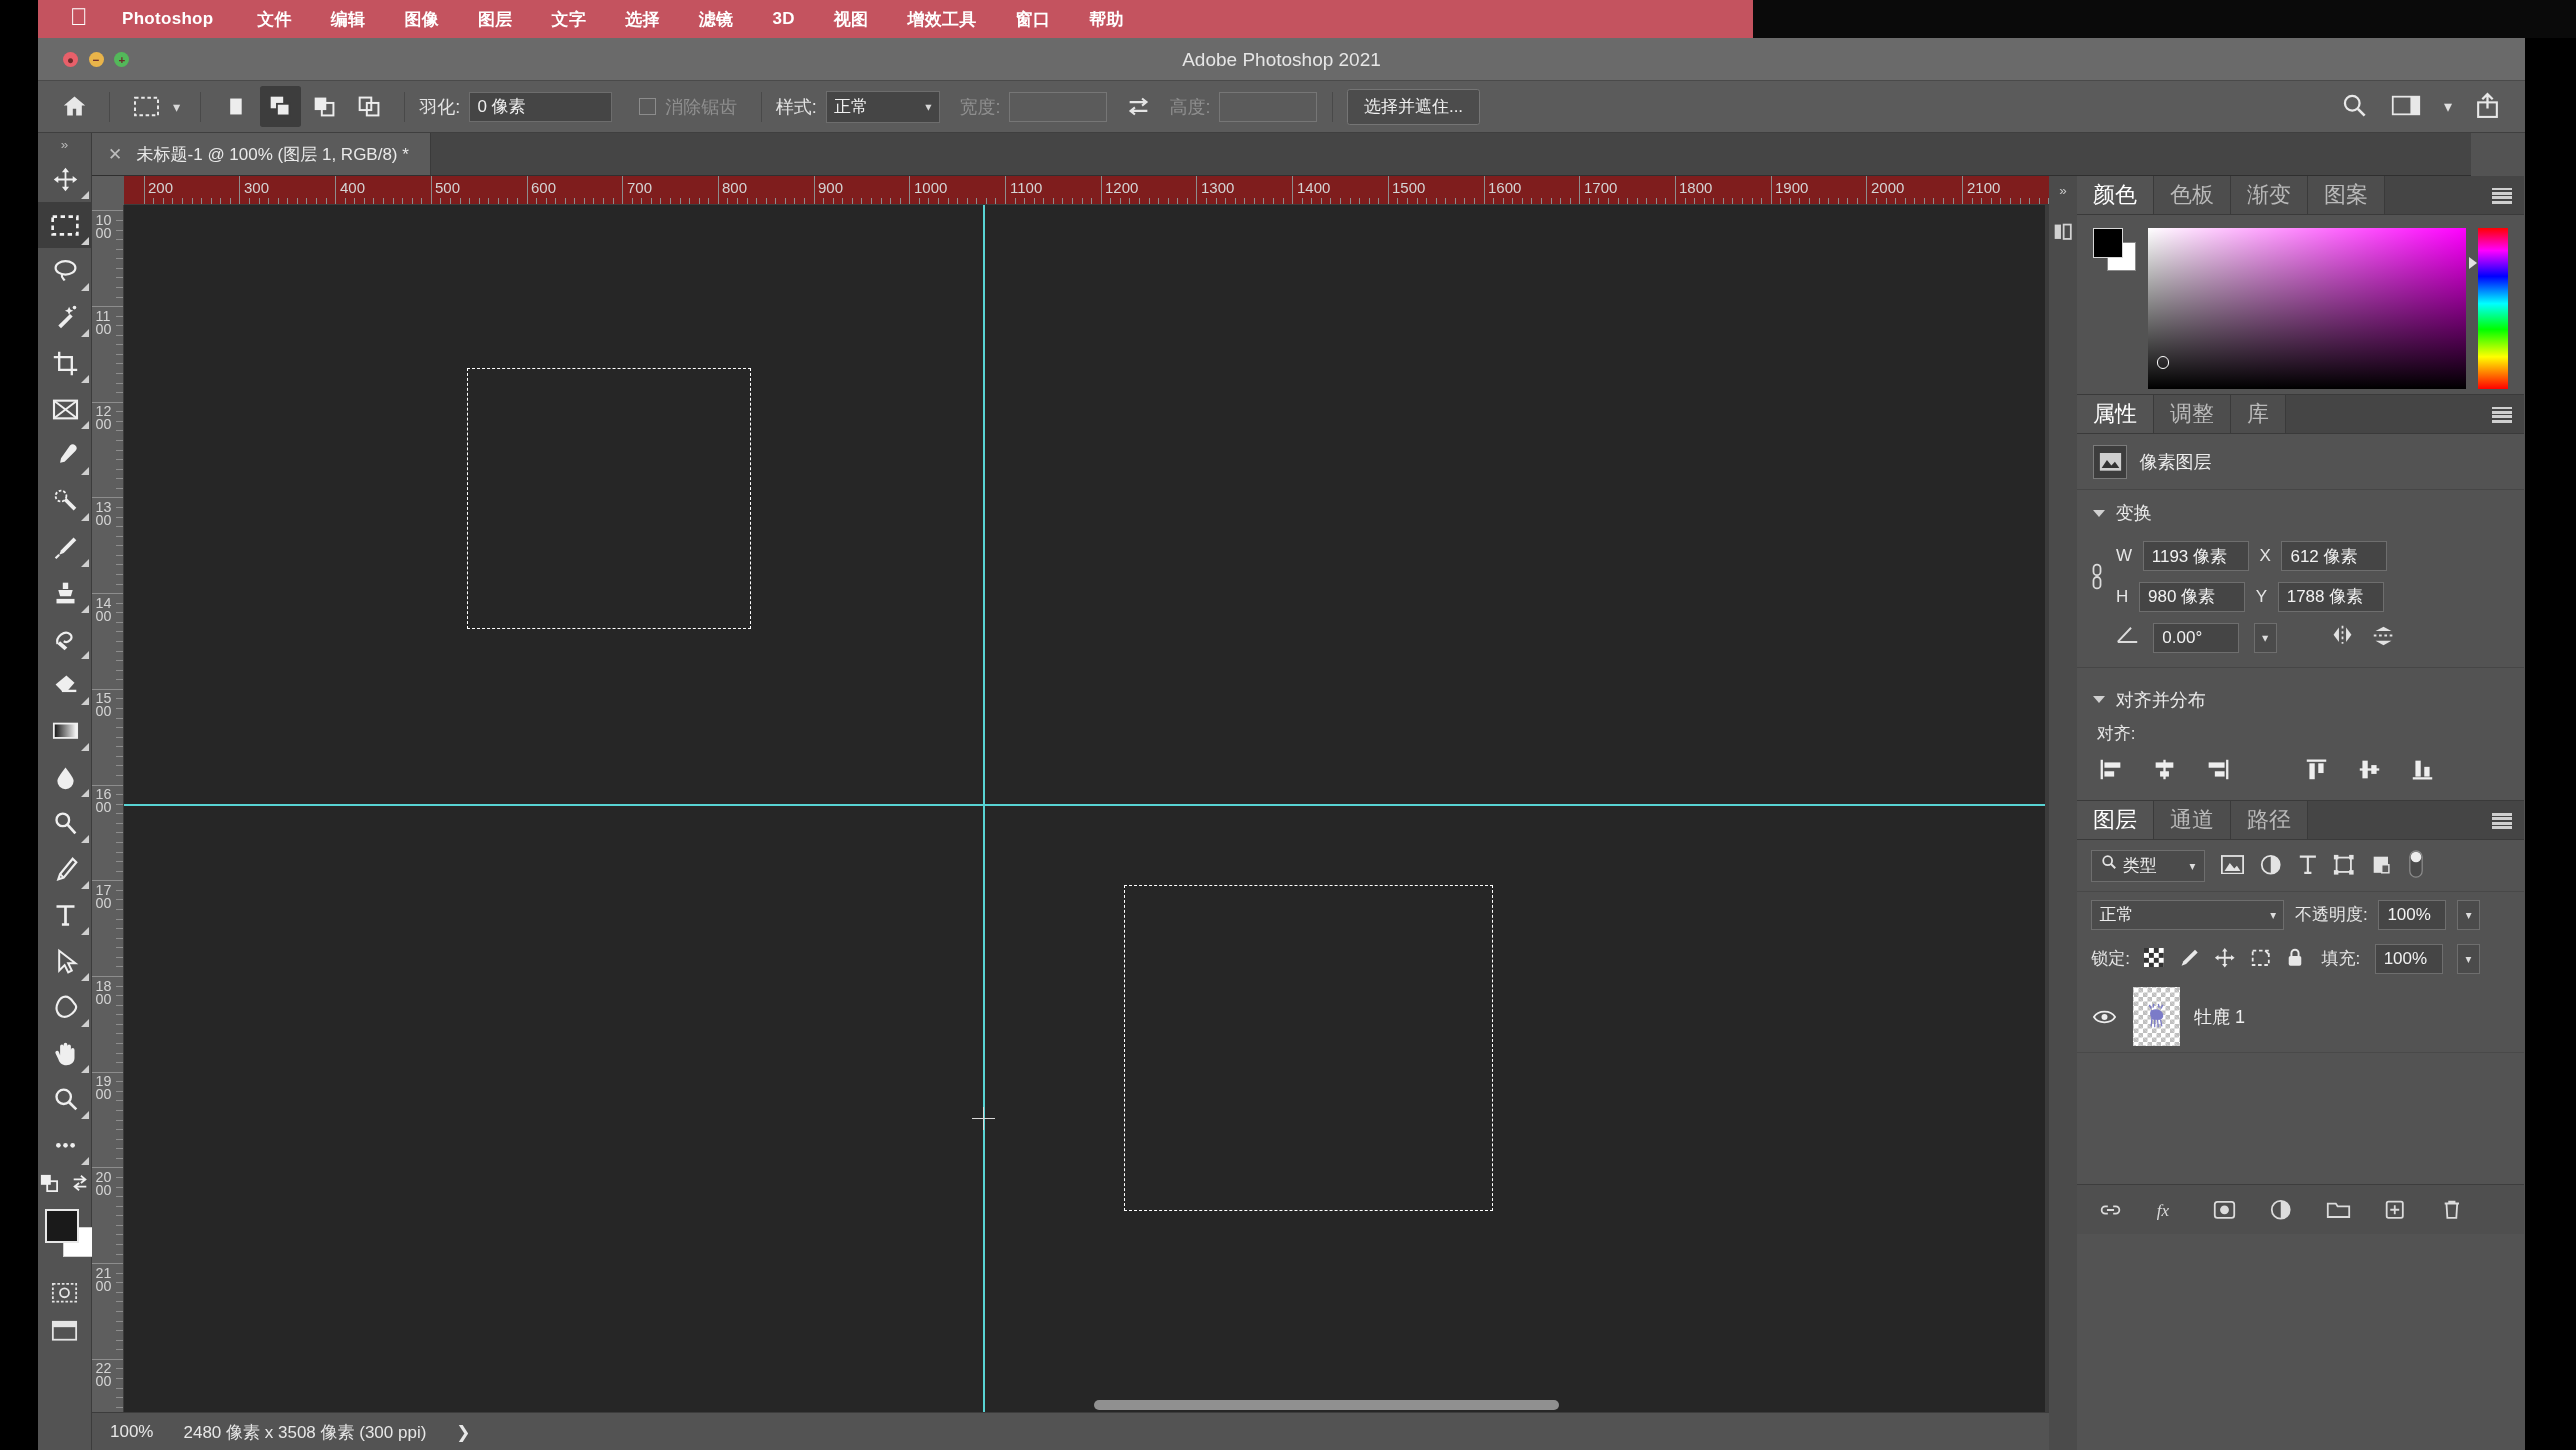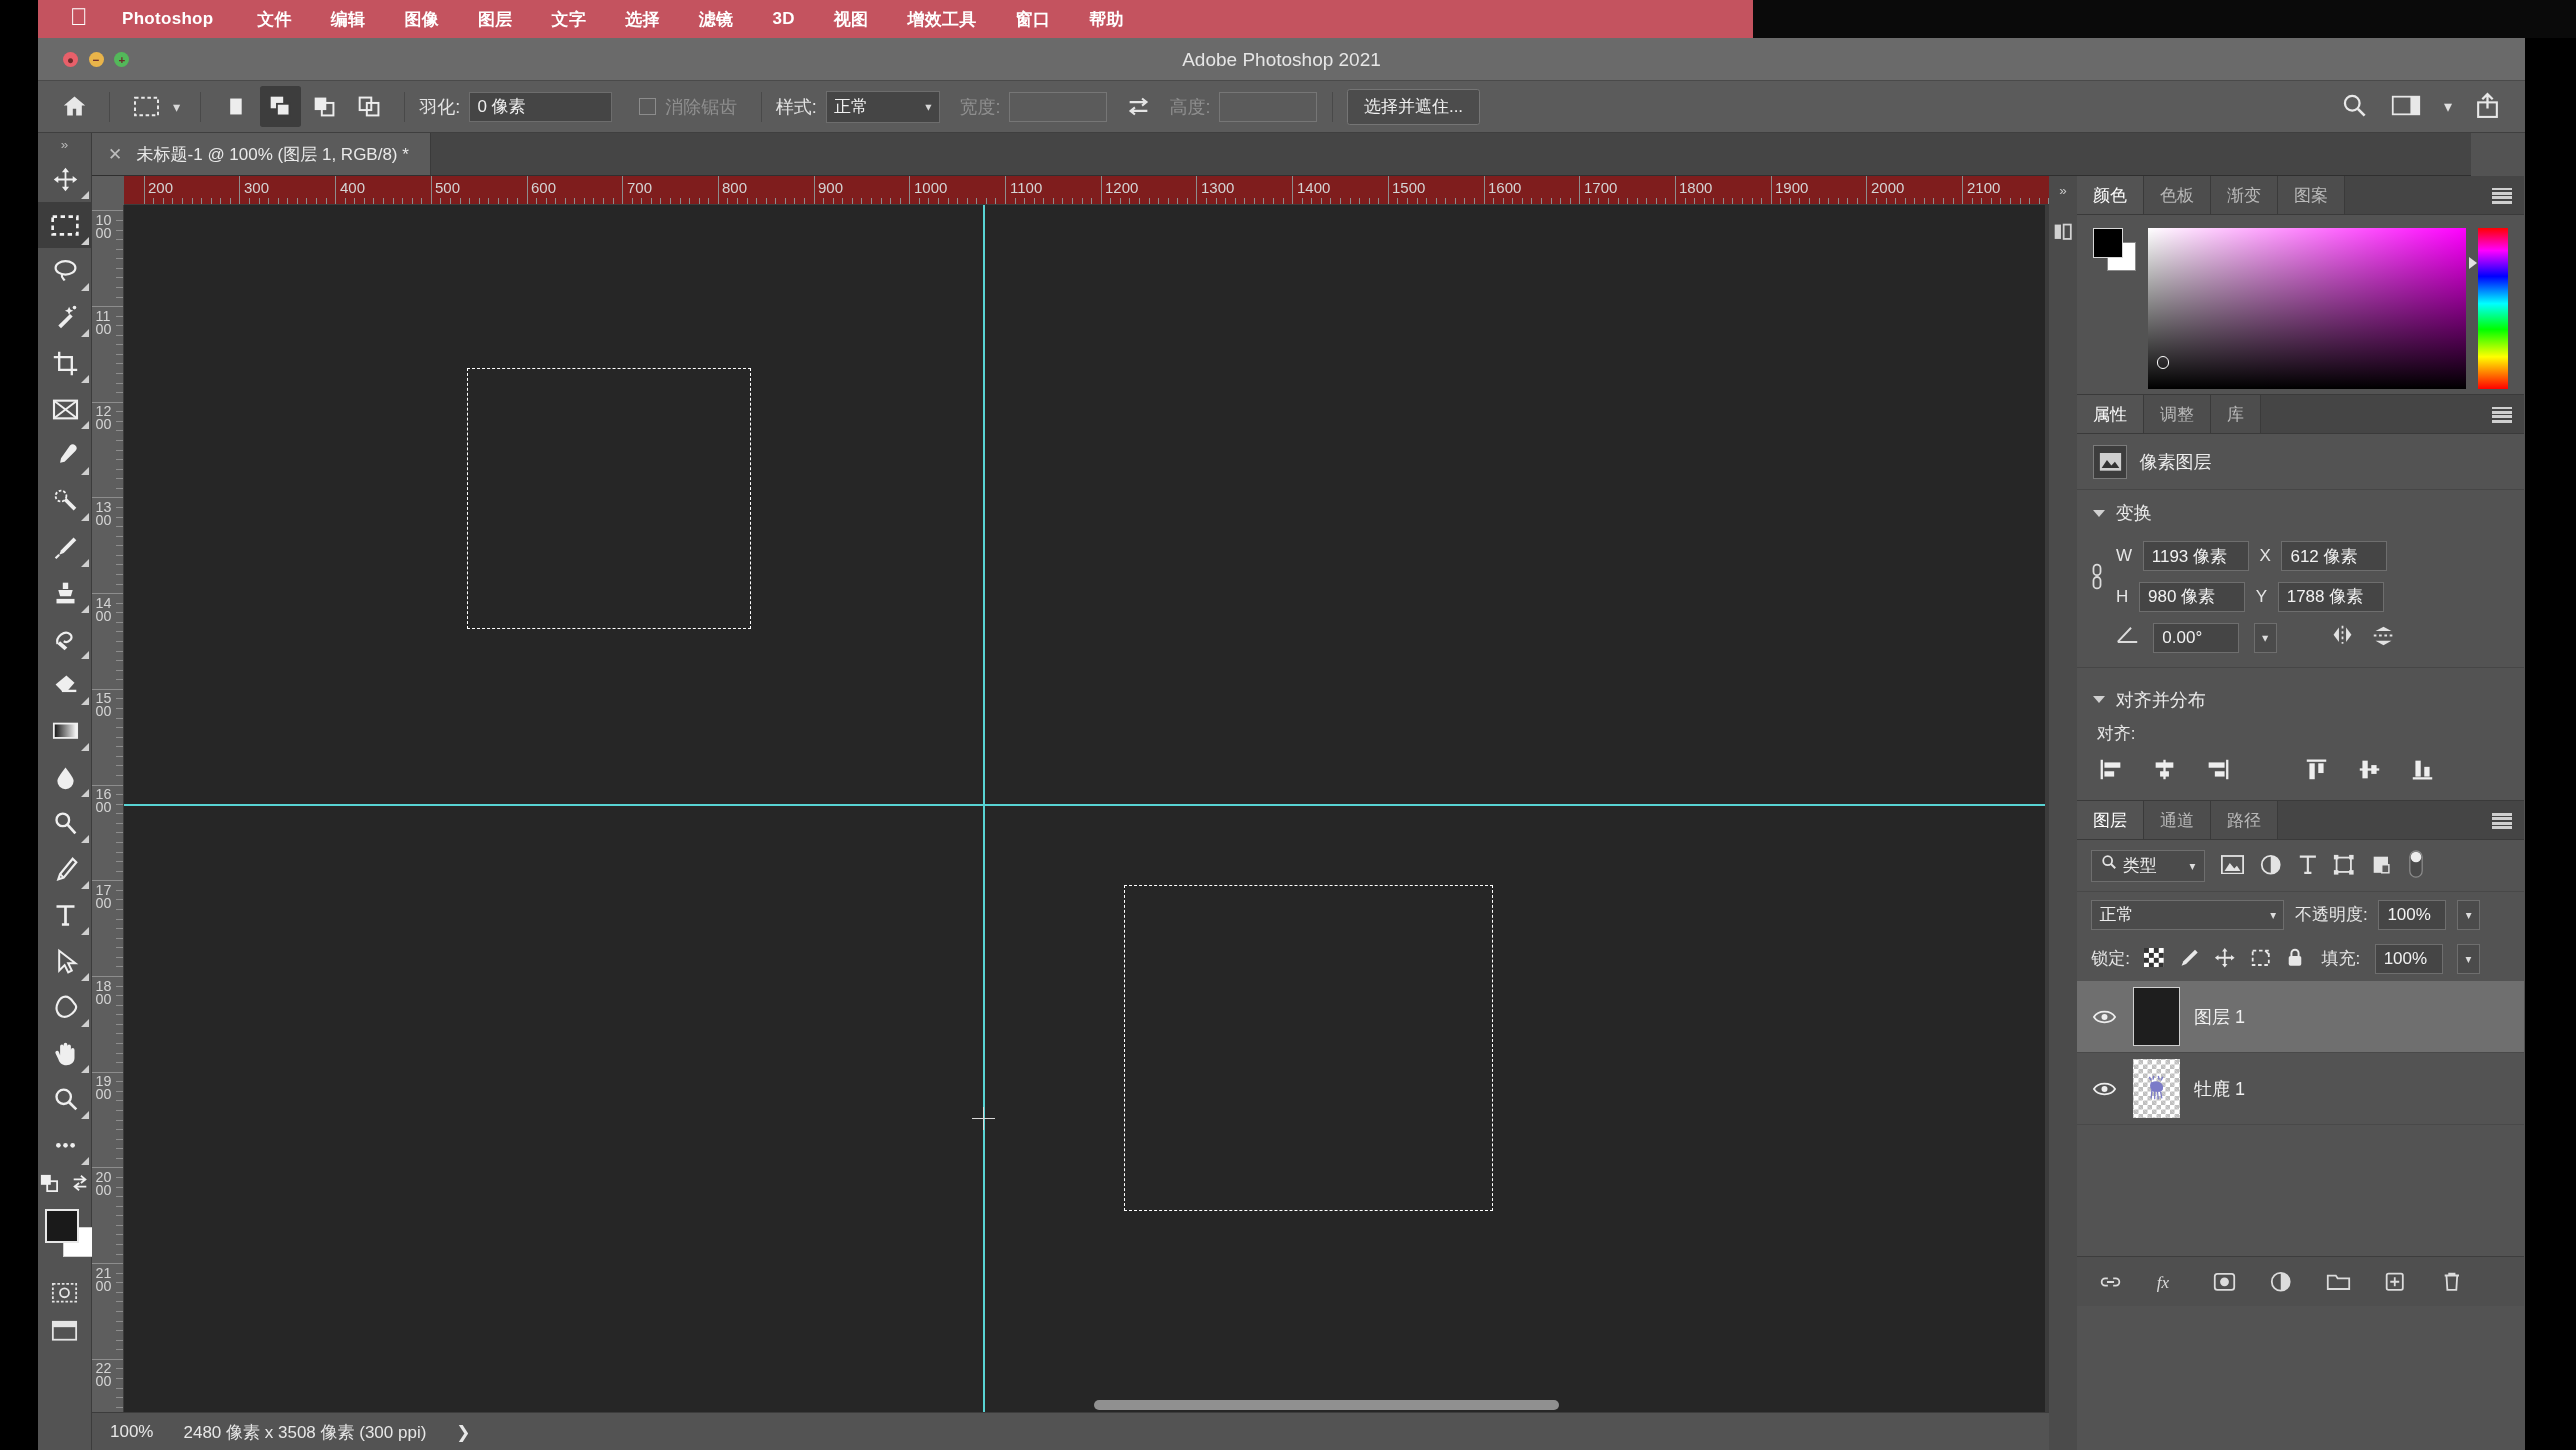--- a/index.html
+++ b/index.html
@@ -198,21 +198,21 @@
   .collapse-col {
     position:absolute; left:2011px; top:138px; width:29px; height:1275px; background:#4b4b4b;
     border-right:0.9px solid #3c3c3c;
   }
   .panel { background:#535353; border-bottom:0.9px solid #3a3a3a; position:relative;}
   .ptabs {
     display:flex; align-items:stretch; height:39px; background:#454545;
     border-bottom:0.9px solid #3a3a3a; position:relative;
   }
   .ptab {
-    display:flex; align-items:center; padding: 0 16px; color:#b9b9b9; font-size:17px;
+    display:flex; align-items:center; padding: 0 16px; color:#b9b9b9; font-size:22px;
     border-right:0.9px solid #3a3a3a; background:#4d4d4d;
   }
   .ptab.active { background:#535353; color:#ffffff; }
   .pmenu {
     position:absolute; right:12.5px; top:11.6px; width:19.7px; height:16px;
     display:flex; flex-direction:column; justify-content:space-between;
   }
   .pmenu i { display:block; height:2.7px; background:#cfcfcf; }
 
   
@@ -1292,30 +1292,20 @@
             <svg width="18" height="21.5" viewBox="0 0 20 24">
                 <rect x="3" y="10" width="14" height="11" rx="2" fill="#e8e8e8"></rect>
                 <path d="M6 10 V7 a4 4 0 0 1 8 0 V10" fill="none" stroke="#e8e8e8" stroke-width="2.2"></path>
               </svg>
           </span>
           <span style="color:#e6e6e6;font-size:17px;margin-left:3.6px;">填充:</span>
           <span class="pfield" style="min-width:68px;">100%</span>
           <span class="spin" style="color:#ddd;font-size:11.6px;">▾</span>
         </div>
 
-        <div class="layerrow selected">
-          <span class="eye">
-            <svg width="23" height="16" viewBox="0 0 26 18">
-                <path d="M1 9 C6 1 20 1 25 9 C20 17 6 17 1 9 Z" fill="none" stroke="#ededed" stroke-width="2"></path>
-                <circle cx="13" cy="9" r="3.4" fill="#ededed"></circle>
-              </svg>
-          </span>
-          <span class="thumb" style="background:#1e1e1e;"></span>
-          <span>图层 1</span>
-        </div>
 
         <div class="layerrow">
           <span class="eye">
             <svg width="23" height="16" viewBox="0 0 26 18">
                 <path d="M1 9 C6 1 20 1 25 9 C20 17 6 17 1 9 Z" fill="none" stroke="#ededed" stroke-width="2"></path>
                 <circle cx="13" cy="9" r="3.4" fill="#ededed"></circle>
               </svg>
           </span>
           <span class="thumb checker">
             <svg width="25" height="27" viewBox="0 0 28 30">

